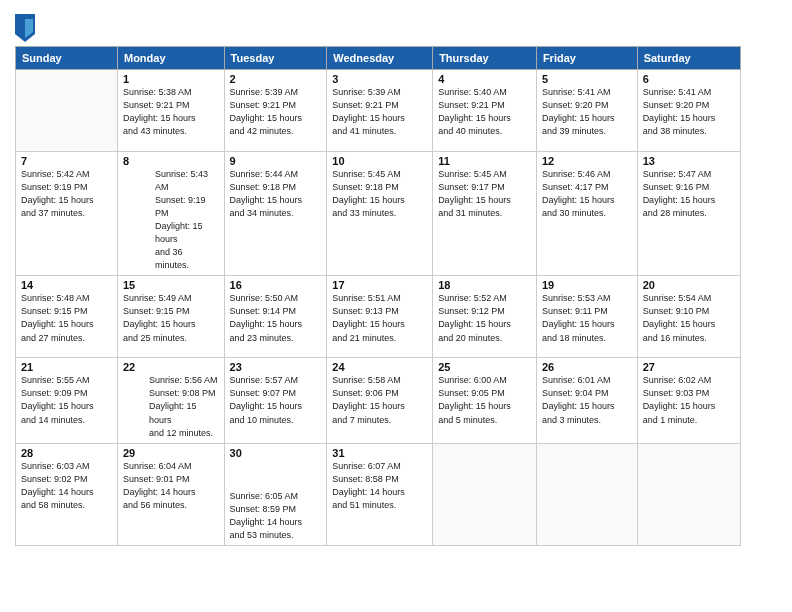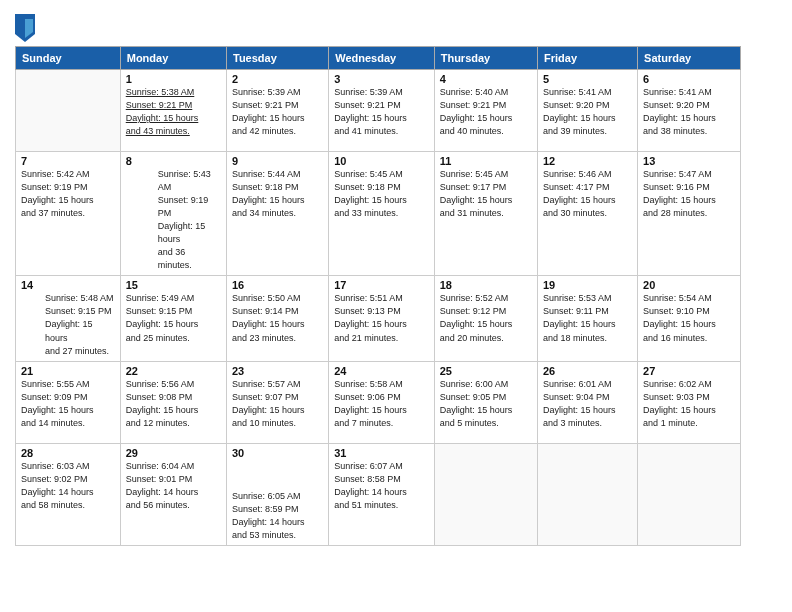--- a/index.html
+++ b/index.html
@@ -130,21 +130,21 @@
           <th>Thursday</th>
           <th>Friday</th>
           <th>Saturday</th>
         </tr>
     </thead>
     <tbody id="calendar-body">
     <tr>
           <td class="empty"></td>
           <td>
             <div class="day-num">1</div>
-            <div class="day-info" style="white-space: pre-line; text-decoration: underline;">Sunrise: 5:38 AM
+            <div class="day-info" style="white-space: pre-line;">Sunrise: 5:38 AM
 Sunset: 9:21 PM
 Daylight: 15 hours
 and 43 minutes.</div>
           </td>
           <td>
             <div class="day-num">2</div>
             <div class="day-info" style="white-space: pre-line;">Sunrise: 5:39 AM
 Sunset: 9:21 PM
 Daylight: 15 hours
 and 42 minutes.</div>
@@ -225,21 +225,21 @@
             <div class="day-num">13</div>
             <div class="day-info" style="white-space: pre-line;">Sunrise: 5:47 AM
 Sunset: 9:16 PM
 Daylight: 15 hours
 and 28 minutes.</div>
           </td>
         </tr>
         <tr>
           <td>
             <div class="day-num">14</div>
-            <div class="day-info" style="white-space: pre-line; margin-left: 24px;">Sunrise: 5:48 AM
+            <div class="day-info" style="white-space: pre-line;">Sunrise: 5:48 AM
 Sunset: 9:15 PM
 Daylight: 15 hours
 and 27 minutes.</div>
           </td>
           <td>
             <div class="day-num">15</div>
             <div class="day-info" style="white-space: pre-line;">Sunrise: 5:49 AM
 Sunset: 9:15 PM
 Daylight: 15 hours
 and 25 minutes.</div>
@@ -283,21 +283,21 @@
         <tr class="stripe">
           <td>
             <div class="day-num">21</div>
             <div class="day-info" style="white-space: pre-line;">Sunrise: 5:55 AM
 Sunset: 9:09 PM
 Daylight: 15 hours
 and 14 minutes.</div>
           </td>
           <td>
             <div class="day-num">22</div>
-            <div class="day-info" style="white-space: pre-line;">Sunrise: 5:56 AM
+            <div class="day-info" style="white-space: pre-line; margin-left: 26px;">Sunrise: 5:56 AM
 Sunset: 9:08 PM
 Daylight: 15 hours
 and 12 minutes.</div>
           </td>
           <td>
             <div class="day-num">23</div>
             <div class="day-info" style="white-space: pre-line;">Sunrise: 5:57 AM
 Sunset: 9:07 PM
 Daylight: 15 hours
 and 10 minutes.</div>

